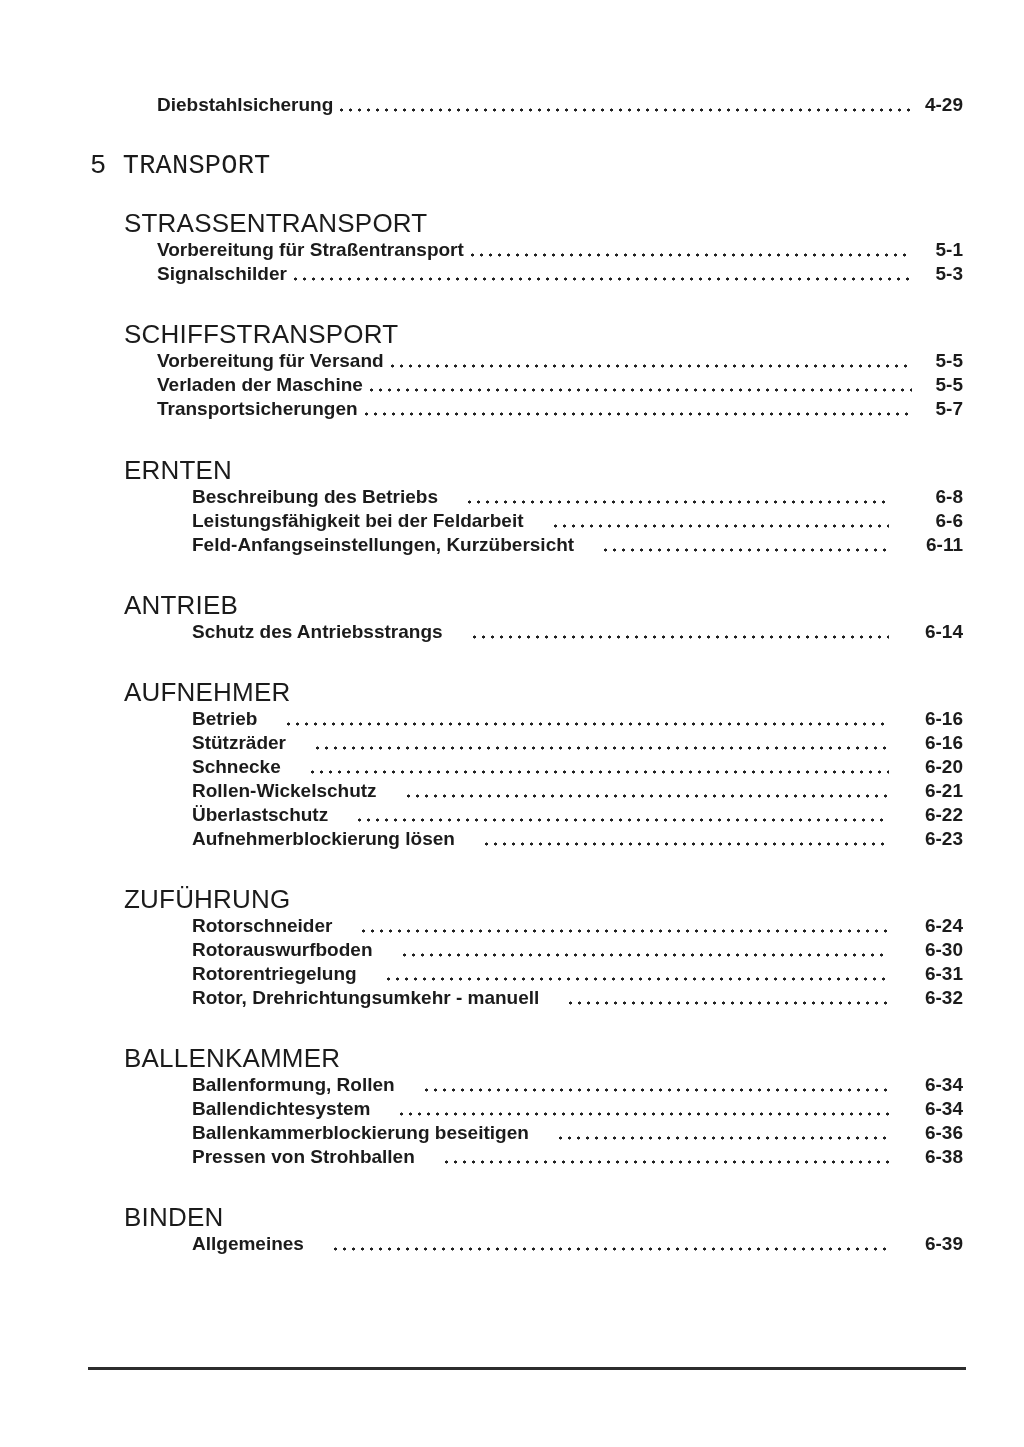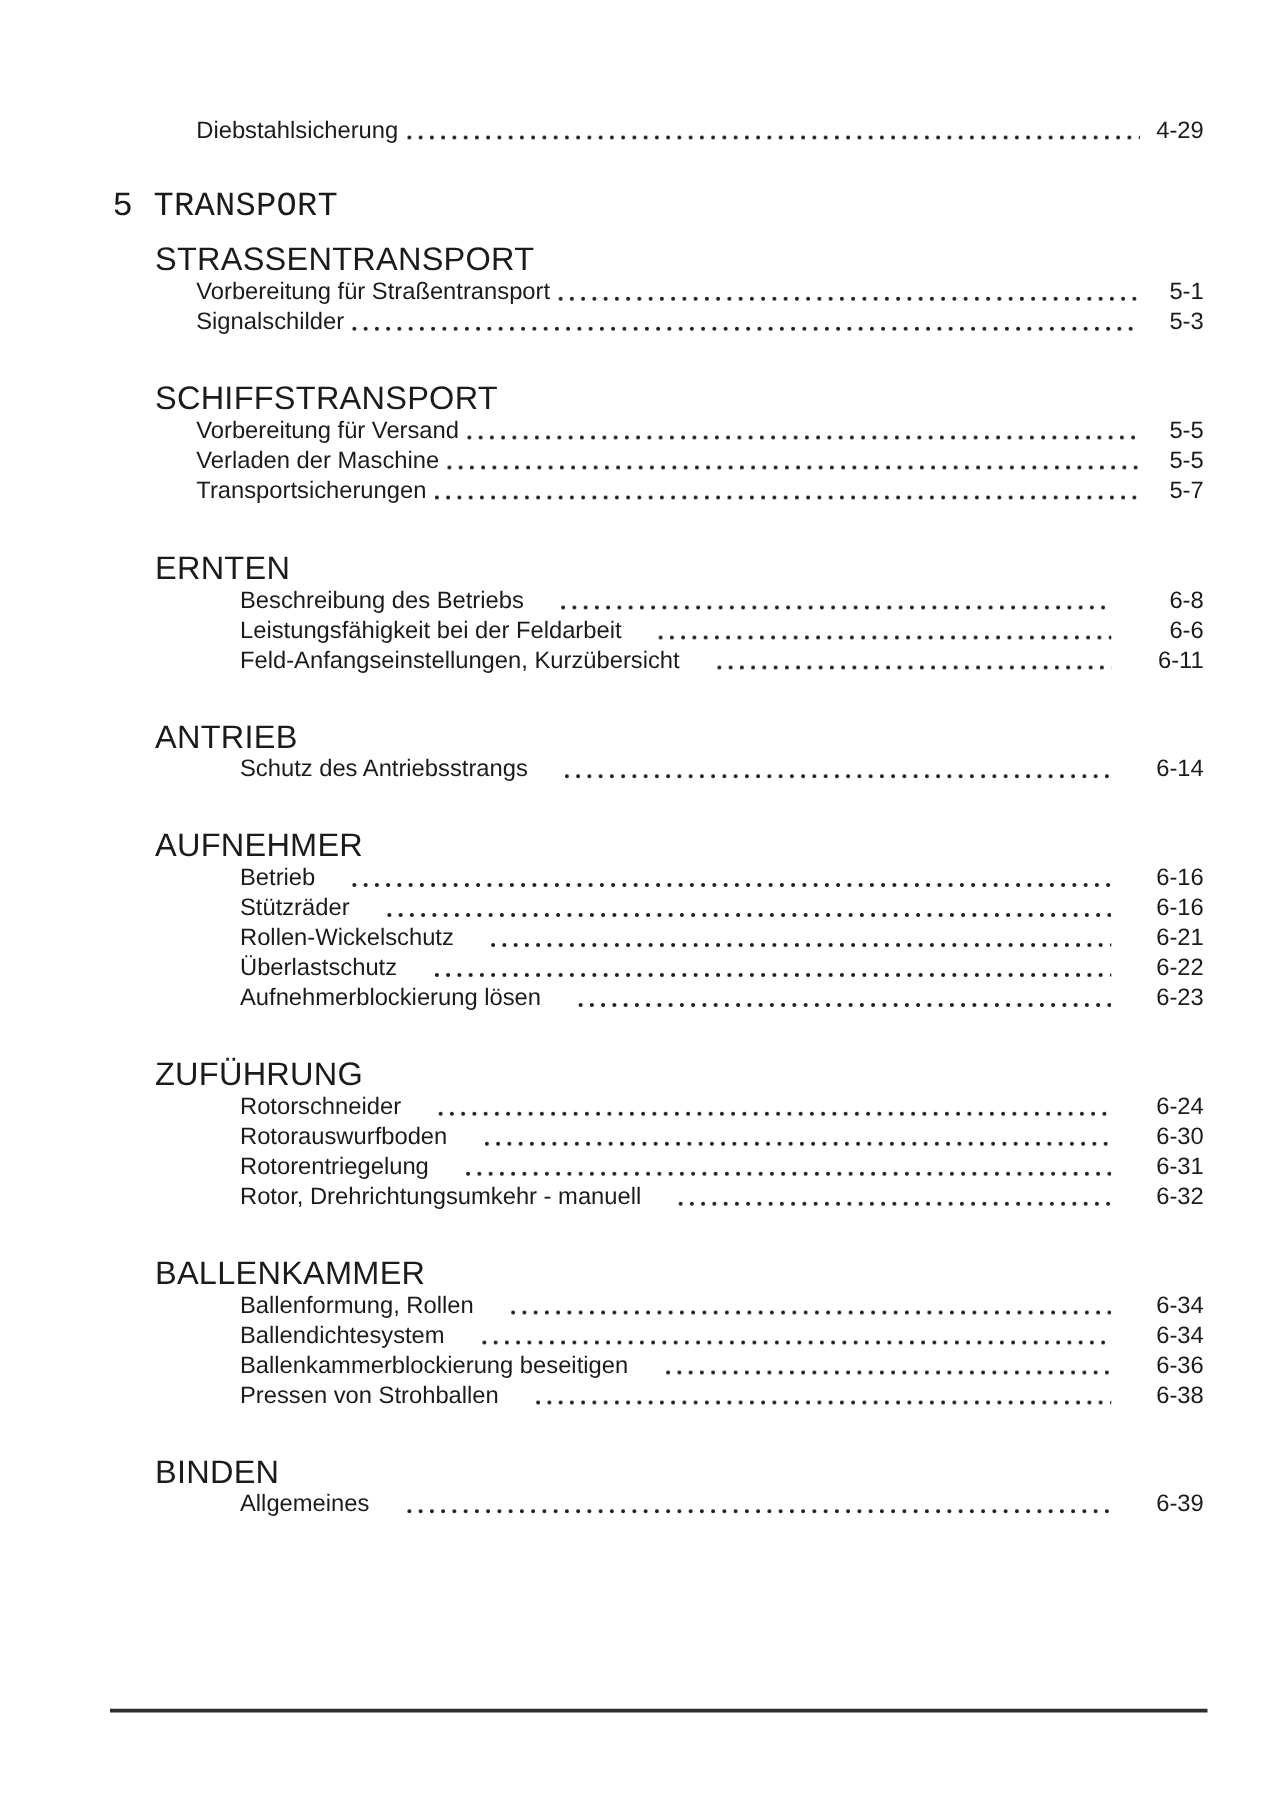--- a/index.html
+++ b/index.html
@@ -37,30 +37,31 @@
     font-size: 26px;
     font-weight: 400;
     line-height: 30px;
     letter-spacing: 0.2px;
     white-space: nowrap;
   }
   .section-block {
     margin-top: 33px;
   }
   .sections > .section-block:first-child {
-    margin-top: 10px;
+    margin-top: 26px;
   }
   
   .toc-entry {
     display: flex;
     align-items: flex-end;
     font-size: 19px;
     line-height: 24px;
     margin-left: 157px;
     margin-right: 61px; 
+    font-weight: bold;
   }
   
   .chapter-block:nth-child(2) .toc-entry {
     margin-left: 192px;
     gap: 23px;
   }
   .entry-label {
     white-space: nowrap;
     flex: 0 0 auto;
   }
@@ -182,20 +183,25 @@
     <span class="entry-label">Betrieb</span>
     <span class="dots"></span>
     <span class="page-num">6-16</span>
   </div>
                 <div class="toc-entry">
     <span class="entry-label">Stützräder</span>
     <span class="dots"></span>
     <span class="page-num">6-16</span>
   </div>
                 <div class="toc-entry">
+    <span class="entry-label">Schnecke</span>
+    <span class="dots"></span>
+    <span class="page-num">6-20</span>
+  </div>
+                <div class="toc-entry">
     <span class="entry-label">Rollen-Wickelschutz</span>
     <span class="dots"></span>
     <span class="page-num">6-21</span>
   </div>
                 <div class="toc-entry">
     <span class="entry-label">Überlastschutz</span>
     <span class="dots"></span>
     <span class="page-num">6-22</span>
   </div>
                 <div class="toc-entry">

